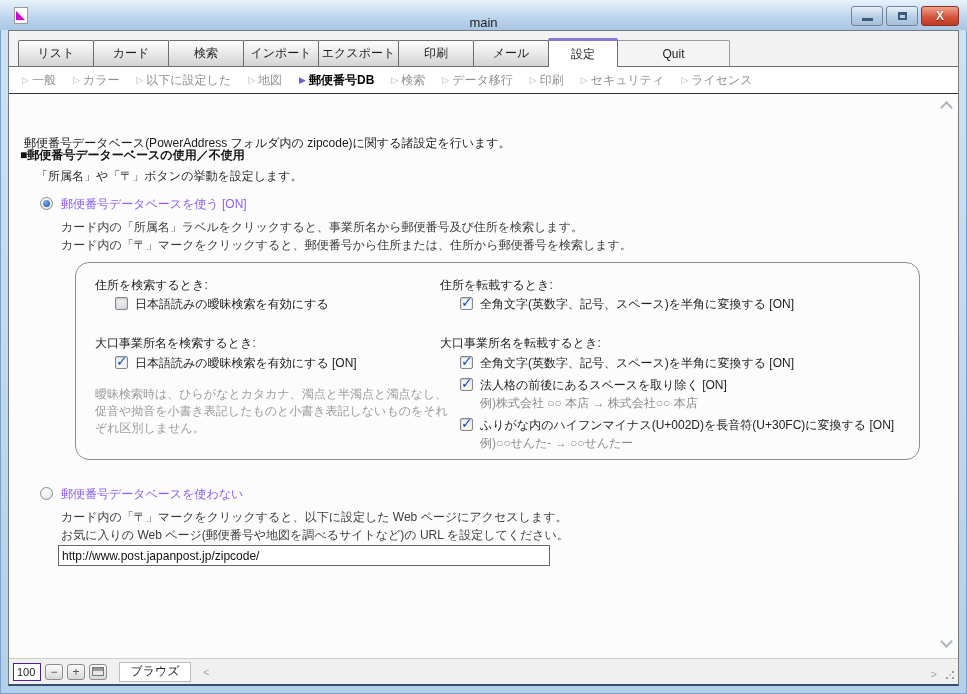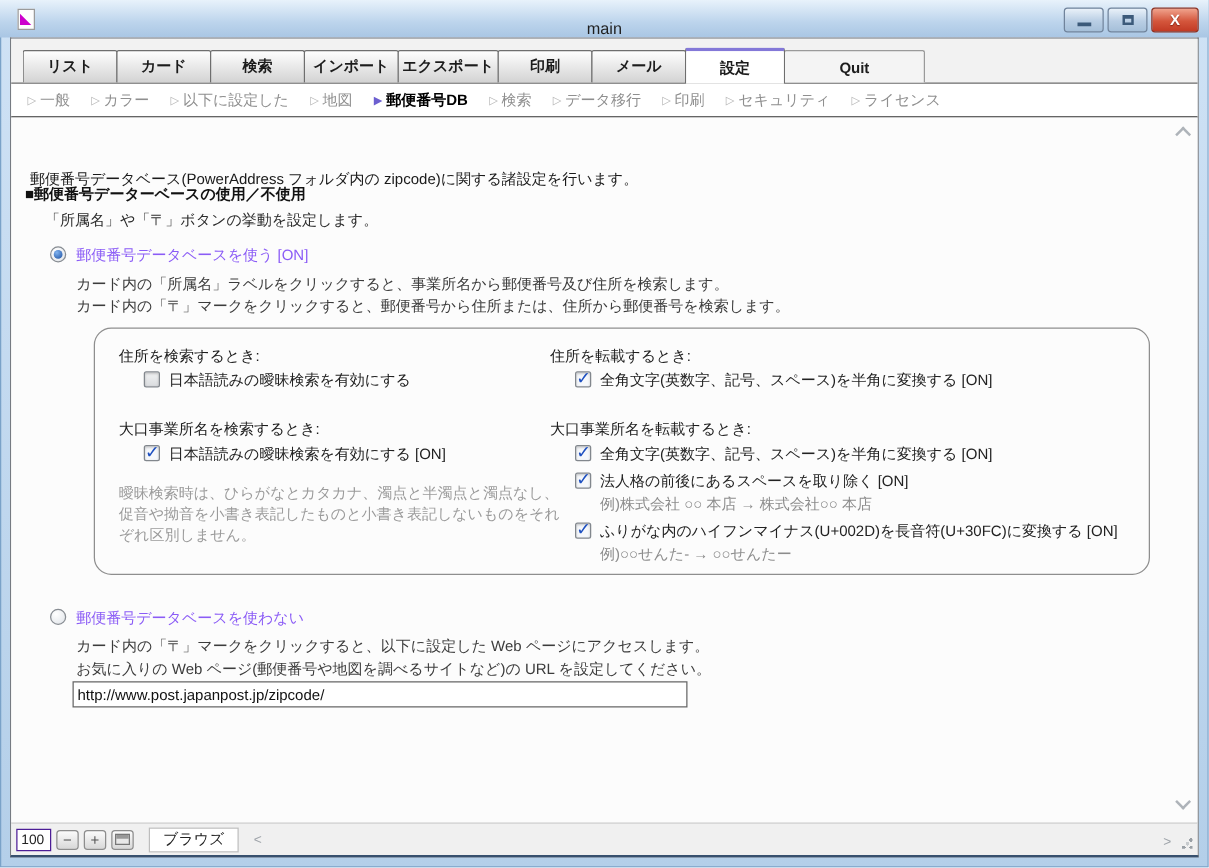--- a/index.html
+++ b/index.html
@@ -31,21 +31,21 @@
 
   
   .frame { position:absolute; left:8px; top:30px; width:951px; height:656px;
     border:1px solid #767b82; border-bottom:2px solid #37506e;
     background:#fcfcfc; display:flex; flex-direction:column; }
 
   
   .tabstrip { height:36px; background:#f2f2f2; border-bottom:1px solid #6e6e6e;
     display:flex; align-items:flex-end; padding-left:9px; position:relative; }
   .tab { height:26px; display:flex; align-items:center; justify-content:center;
-    font-size:12px; font-weight:bold; color:#1c1c1c;
+    font-size:12px; font-weight:normal; color:#1c1c1c;
     background:linear-gradient(#fefefe,#d3d3d3);
     border:1px solid #6e6e6e; border-bottom:none; border-radius:2px 2px 0 0;
     margin-right:-1px; }
   .tab.active { background:#fff; border-top:3px solid #8378d8; height:29px;
     margin-bottom:-1px; z-index:2; }
   .tab.quit { background:#f4f4f4; border-color:#9a9a9a; }
 
   
   .subnav { height:27px; background:#ffffff; border-bottom:1px solid #333;
     display:flex; align-items:center; padding-left:13px; gap:17px; }
@@ -141,21 +141,21 @@
   <div class="frame">
 
     <div class="tabstrip">
       <div class="tab" style="width:76px">リスト</div>
       <div class="tab" style="width:76px">カード</div>
       <div class="tab" style="width:76px">検索</div>
       <div class="tab" style="width:76px">インポート</div>
       <div class="tab" style="width:81px">エクスポート</div>
       <div class="tab" style="width:76px">印刷</div>
       <div class="tab" style="width:76px">メール</div>
-      <div class="tab active" style="width:80px">設定</div>
+      <div class="tab active" style="width:70px">設定</div>
       <div class="tab quit" style="width:113px">Quit</div>
     </div>
 
     <div class="subnav">
       <div class="subnav-item">
           <span class="arrow">▷</span>
           <span>一般</span>
         </div>
       <div class="subnav-item">
           <span class="arrow">▷</span>

